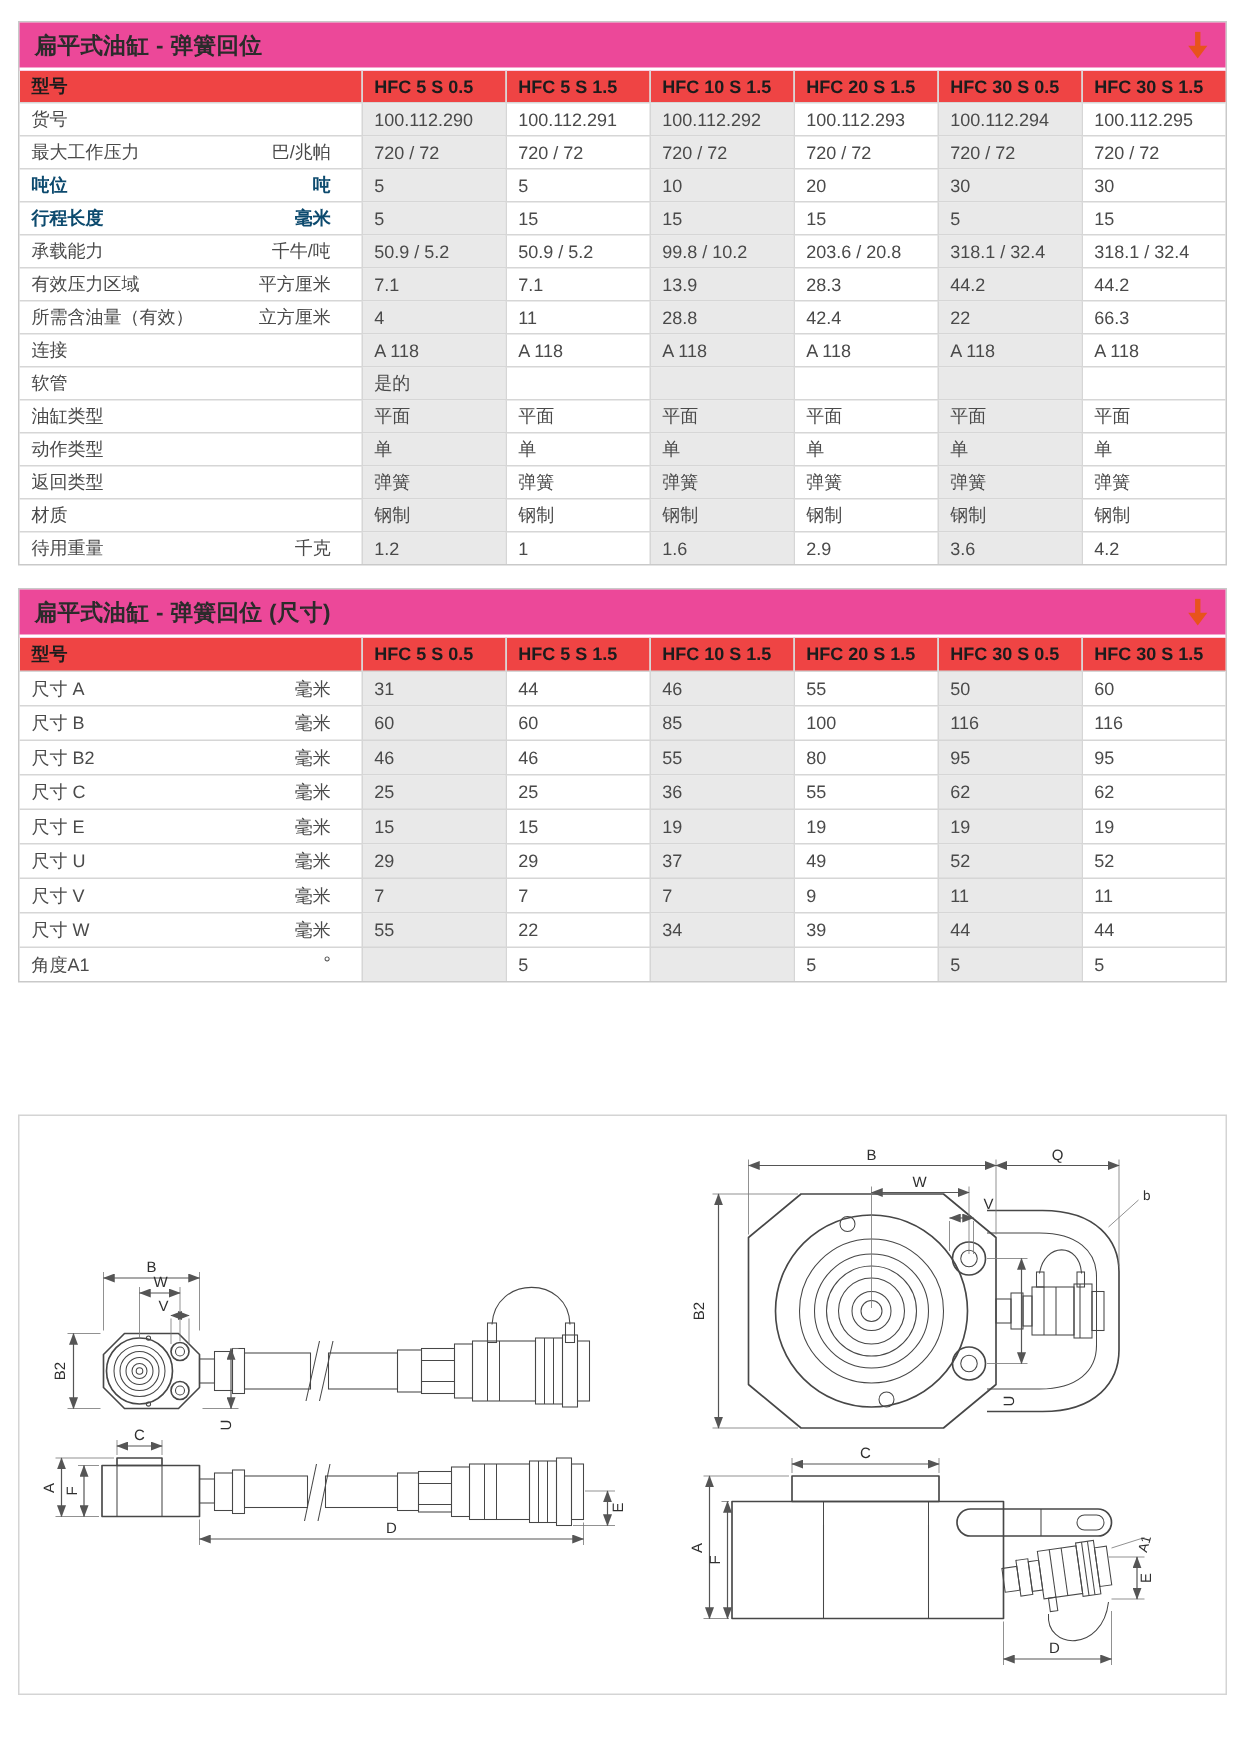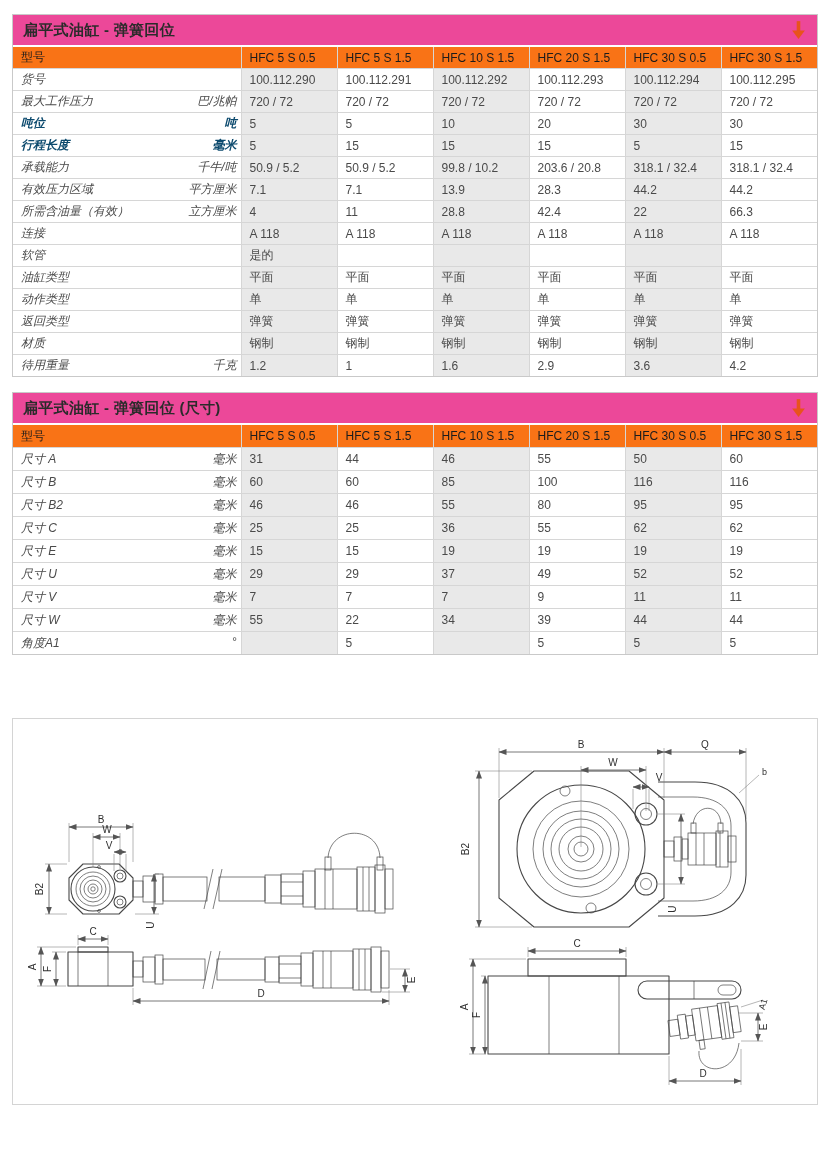--- a/index.html
+++ b/index.html
@@ -2,33 +2,33 @@
 <html><head>
 <meta charset="utf-8">
 <style>
   :root{ --accent:#E8531C; --border:#c9c9c9; --cellline:#d6d6d6; --shade:#e9e9e9; --txt:#4a4a4a; }
   html,body{margin:0;padding:0;background:#fff;}
   body{width:830px;height:1160px;font-family:"Liberation Sans","DejaVu Sans",sans-serif;color:var(--txt);}
   .page{padding:14px 12px 10px 12px;}
 
   .block{border:1px solid var(--border);}
   .block-1{margin-bottom:15px;}
-  .block-2{margin-bottom:63px;}
+  .block-2{margin-bottom:88px;}
   .block-header{display:flex;align-items:center;justify-content:space-between;height:30px;background:#ec4899;padding:0 10px;border-bottom:2px solid #fff;}
   .block-title{font-size:15px;font-weight:bold;color:#2b2b2b;margin:0;letter-spacing:.3px;}
   .dl-arrow{display:block;cursor:pointer;}
 
   table{width:100%;border-collapse:collapse;table-layout:fixed;}
   th,td{border:1px solid var(--cellline);border-left:1px solid #dedede;font-size:12px;text-align:left;padding:2px 8px;height:17px;white-space:nowrap;overflow:hidden;font-weight:normal;color:var(--txt);}
   th:first-child,td:first-child{border-left:none;}
   th:last-child,td:last-child{border-right:none;}
   tr:last-child td{border-bottom:none;}
-  thead th{font-weight:normal;color:#1c1c1c;border-top:none;background:#f97316;}
+  thead th{font-weight:bold;color:#1c1c1c;border-top:none;background:#ef4444;}
   td.shade{background:var(--shade);}
-  td.label-col{padding-right:4px;font-style:italic;}
+  td.label-col{padding-right:20px;}
   .lab{float:left;}
   .unit{float:right;}
   .bold-row .lab,.bold-row .unit{font-weight:bold;color:#0c4a6e;}
   .t2 td,.t2 th{height:18px;}
 
   .drawing-box{border:1px solid #d4d4d4;height:385px;background:#fff;}
   .outline{fill:none;stroke:#474747;stroke-width:1.1;stroke-linejoin:round;}
   .thin{fill:none;stroke:#474747;stroke-width:0.7;}
   .dim{stroke:#555;stroke-width:0.8;fill:none;}
   .ext{stroke:#7a7a7a;stroke-width:0.55;fill:none;}

